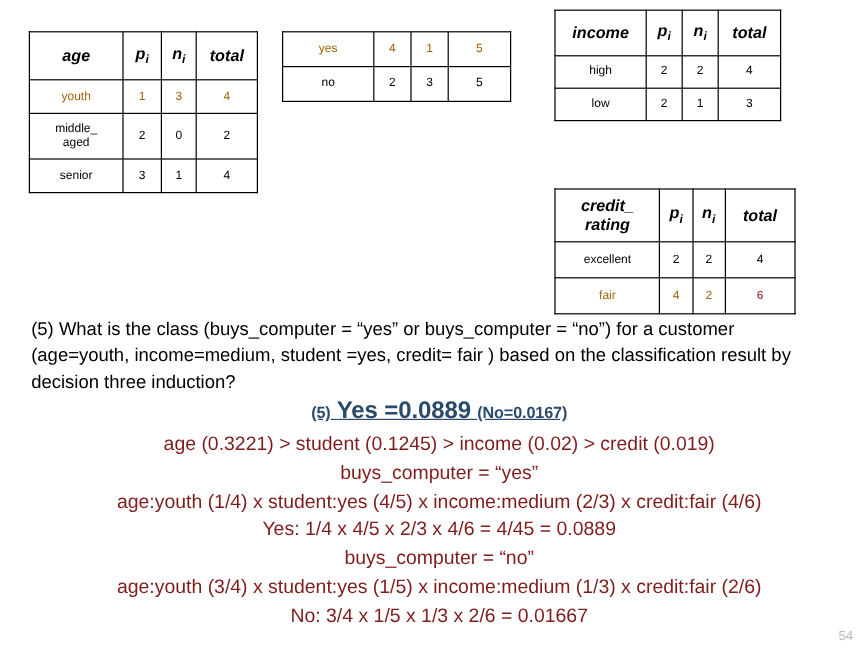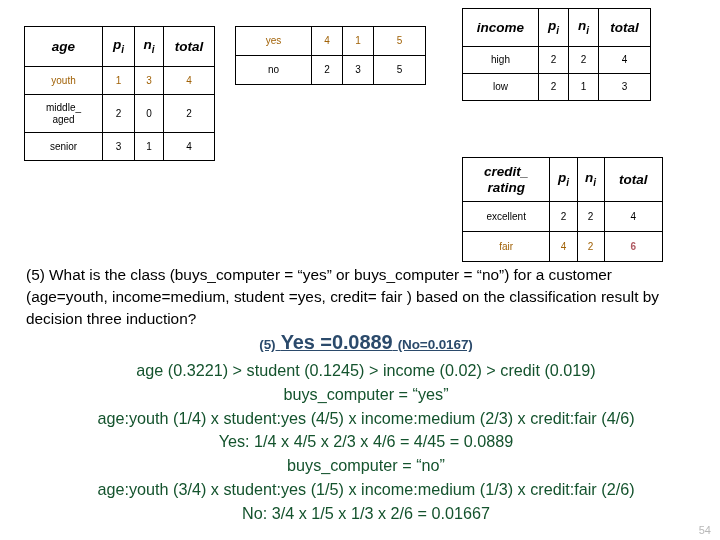--- a/index.html
+++ b/index.html
@@ -130,21 +130,21 @@
     font-size: 13.5px;
     font-weight: bold;
   }
   #answer-heading .big {
     font-size: 20px;
   }
   .answer-line {
     font-size: 16.2px;
     line-height: 1.47;
     white-space: nowrap;
-    color: #14532d;
+    color: #7f1d1d;
   }
 
   
   #page-number {
     position: absolute;
     right: 9px;
     bottom: 4px;
     font-size: 11px;
     color: #b8b8b8;
     padding-left: 37px;

